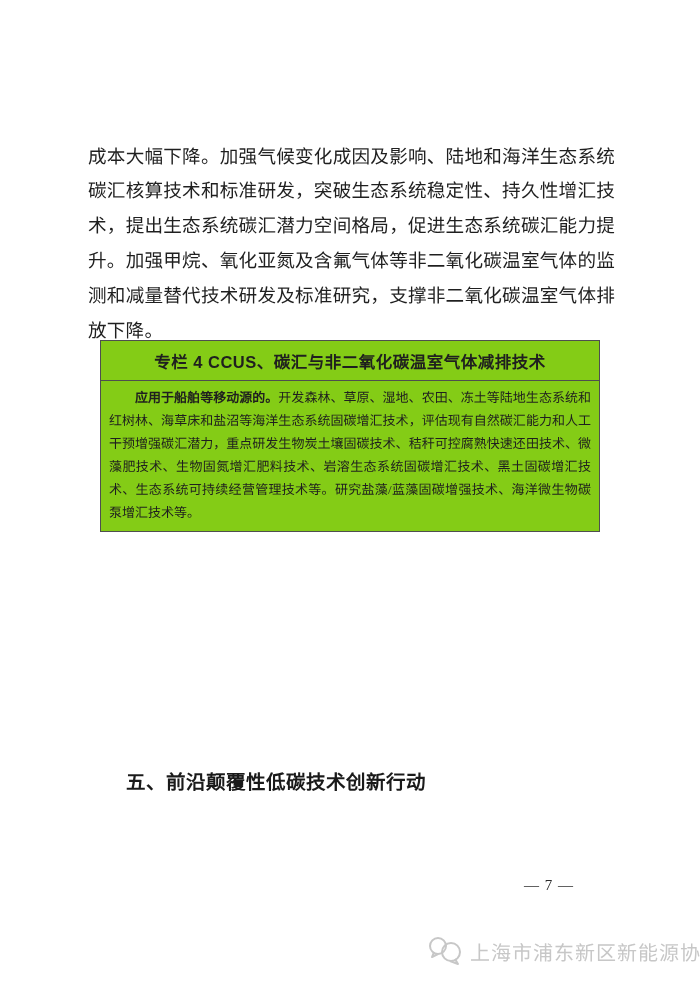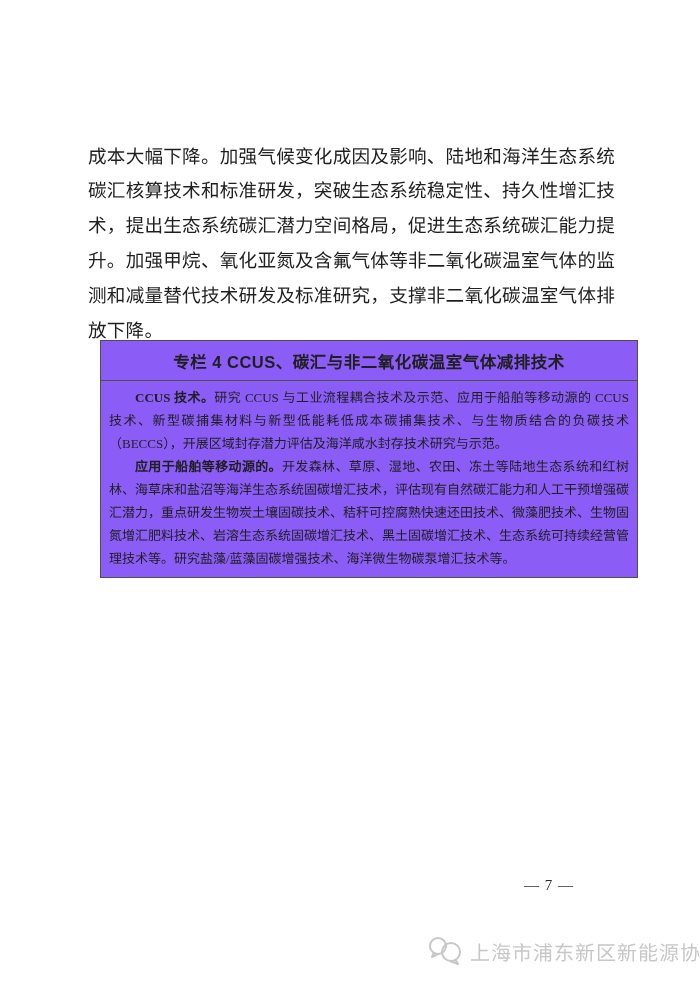--- a/index.html
+++ b/index.html
@@ -26,24 +26,24 @@
     font-size: 18.6px;
     line-height: 34.8px;
     text-align: justify;
     letter-spacing: 0.2px;
   }
   
   .callout-box {
     position: absolute;
     left: 100px;
     top: 340px;
-    width: 538px;
+    width: 500px;
     box-sizing: border-box;
     border: 1px solid #4f4f4f;
-    background: #8b5cf6;
+    background: #84cc16;
   }
   .box-title {
     font-family: "Liberation Sans", "DejaVu Sans", sans-serif;
     font-weight: bold;
     font-size: 16.5px;
     text-align: center;
     padding: 8px 6px 7px 6px;
     border-bottom: 1px solid #4f4f4f;
     letter-spacing: 0.5px;
   }
@@ -115,25 +115,25 @@
 </head>
 <body>
 
 <div class="page">
 
   <p class="intro-para">成本大幅下降。加强气候变化成因及影响、陆地和海洋生态系统碳汇核算技术和标准研发，突破生态系统稳定性、持久性增汇技术，提出生态系统碳汇潜力空间格局，促进生态系统碳汇能力提升。加强甲烷、氧化亚氮及含氟气体等非二氧化碳温室气体的监测和减量替代技术研发及标准研究，支撑非二氧化碳温室气体排放下降。</p>
 
   <div class="callout-box">
     <div class="box-title">专栏 4 CCUS、碳汇与非二氧化碳温室气体减排技术</div>
     <div class="box-body">
-      <p><span class="lead">CCUS 技术。</span><span>研究 CCUS 与工业流程耦合技术及示范、应用于船舶等移动源的 CCUS 技术、新型碳捕集材料与新型低能耗低成本碳捕集技术、与生物质结合的负碳技术（BECCS），开展区域封存潜力评估及海洋咸水封存技术研究与示范。</span></p>
       <p><span class="lead">应用于船舶等移动源的。</span><span>开发森林、草原、湿地、农田、冻土等陆地生态系统和红树林、海草床和盐沼等海洋生态系统固碳增汇技术，评估现有自然碳汇能力和人工干预增强碳汇潜力，重点研发生物炭土壤固碳技术、秸秆可控腐熟快速还田技术、微藻肥技术、生物固氮增汇肥料技术、岩溶生态系统固碳增汇技术、黑土固碳增汇技术、生态系统可持续经营管理技术等。研究盐藻/蓝藻固碳增强技术、海洋微生物碳泵增汇技术等。</span></p>
     </div>
   </div>
 
+  <div class="section-heading">五、前沿颠覆性低碳技术创新行动</div>
 
 
   <div class="page-number">— 7 —</div>
 
   <div class="watermark">
     <svg class="watermark-icon" viewBox="0 0 38 30" xmlns="http://www.w3.org/2000/svg" aria-hidden="true">
       <circle cx="12" cy="10" r="8" fill="none" stroke="#c7c7c7" stroke-width="2"></circle>
       <path d="M8 16 L6 21 L12 18" fill="none" stroke="#c7c7c7" stroke-width="2" stroke-linejoin="round"></path>
       <circle cx="25" cy="16" r="9" fill="none" stroke="#c7c7c7" stroke-width="2"></circle>
       <path d="M29 23 L32 28 L24 25" fill="none" stroke="#c7c7c7" stroke-width="2" stroke-linejoin="round"></path>

